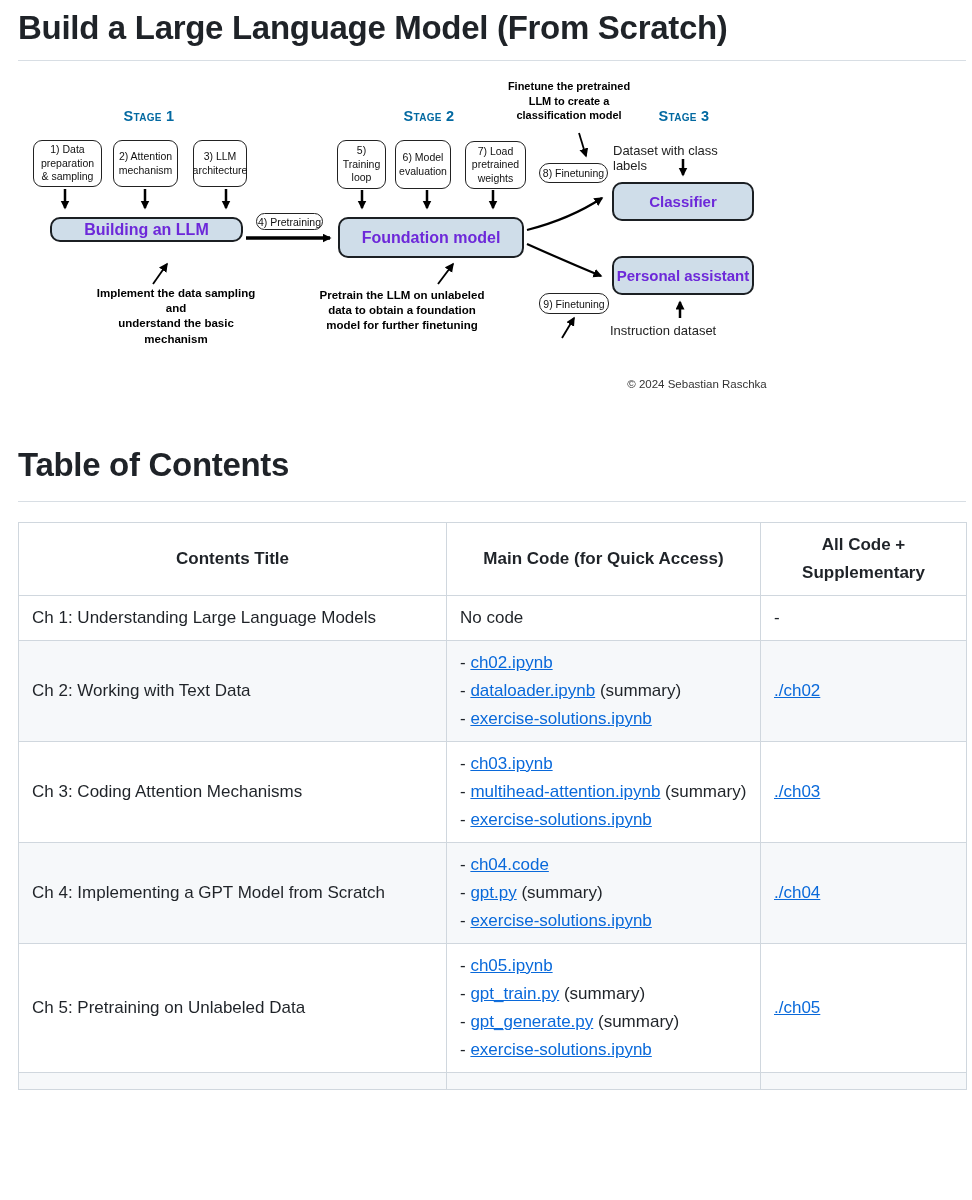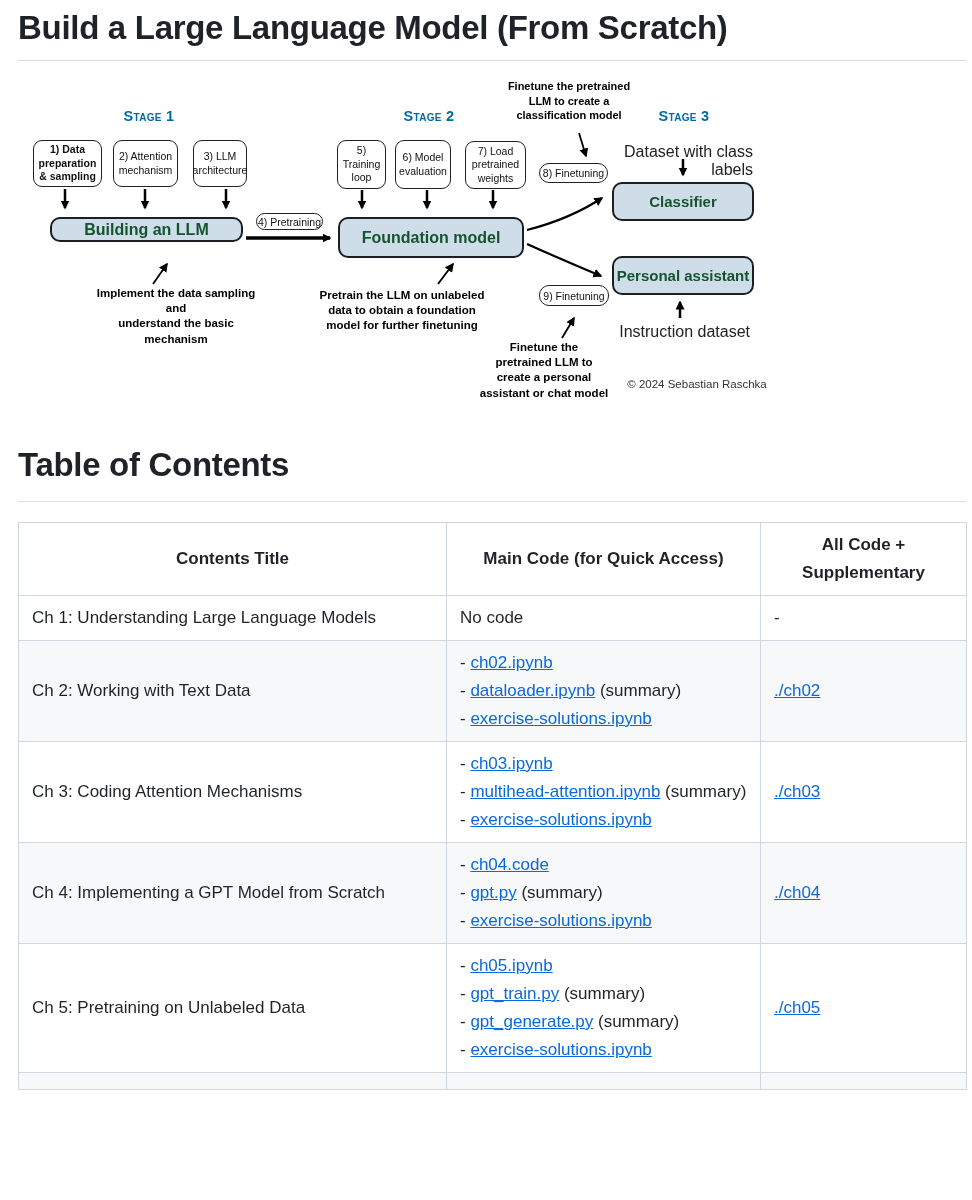--- a/index.html
+++ b/index.html
@@ -14,30 +14,30 @@
   a.lnk { color:#0969da; text-decoration:underline; cursor:pointer; }
 
   
   .dg { position:relative; width:948px; height:332px; margin-top:16px; font-family:"Liberation Sans",sans-serif; }
   .dg svg { position:absolute; left:0; top:0; }
   .stage { position:absolute; width:100px; text-align:center; font-weight:700;
            font-size:14.5px; font-variant:small-caps; letter-spacing:.3px; color:#0369a1; }
   .sbox { position:absolute; background:#fff; border:1.5px solid #222; border-radius:9px;
           display:flex; align-items:center; justify-content:center; text-align:center;
           font-size:10.5px; line-height:1.3; padding:2px; color:#111; }
-  .sbox.b { font-weight:700; }
+  .sbox.b { font-weight:400; }
   .bbox { position:absolute; background:#cfdde9; border:2px solid #1b1f23; border-radius:10px;
           display:flex; align-items:center; justify-content:center; font-weight:700;
-          font-size:16px; color:#14532d; }
+          font-size:16px; color:#6d28d9; }
   .bbox.sm { font-size:15px; }
   .pill { position:absolute; background:#fff; border:1.5px solid #222; border-radius:10px;
           display:flex; align-items:center; justify-content:center; font-size:10.5px; color:#111; }
   .note { position:absolute; font-weight:700; font-size:11.5px; line-height:1.32;
           text-align:center; white-space:pre-line; color:#000; }
-  .lbl  { position:absolute; font-size:16px; text-align:right; white-space:pre-line; color:#222; }
+  .lbl  { position:absolute; font-size:13px; text-align:left; white-space:pre-line; color:#222; }
   .copyright { position:absolute; font-size:11.5px; color:#333; }
 
   
   h1.h2 { font-size:33px; font-weight:700; line-height:40px; margin-top:36px;
           padding-bottom:16px; border-bottom:1px solid #d8dee4; letter-spacing:-0.3px; }
   table.toc { margin-top:20px; border-collapse:collapse; width:948px; font-size:17px;
               line-height:28px; table-layout:fixed; }
   .toc th, .toc td { border:1px solid #d0d7de; padding:8px 13px; }
   .toc th { text-align:center; font-weight:700; }
   .toc tbody tr:nth-child(even) { background:#f6f8fa; }
@@ -95,36 +95,32 @@
 pretrained
 weights</div>
 
     <div class="bbox" style="left:32px;top:140px;width:193px;height:25px">Building an LLM</div>
     <div class="bbox" style="left:320px;top:140px;width:186px;height:41px">Foundation model</div>
     <div class="bbox sm" style="left:594px;top:105px;width:142px;height:39px">Classifier</div>
     <div class="bbox sm" style="left:594px;top:179px;width:142px;height:39px">Personal assistant</div>
 
     <div class="pill" style="left:238px;top:136px;width:67px;height:17px">4) Pretraining</div>
     <div class="pill" style="left:521px;top:86px;width:69px;height:20px">8) Finetuning</div>
-    <div class="pill" style="left:521px;top:208px;width:70px;height:21px">9) Finetuning</div>
+    <div class="pill" style="left:521px;top:216px;width:70px;height:21px">9) Finetuning</div>
 
     <div class="note" style="left:481px;top:2px;width:140px;font-size:11px">Finetune the pretrained
 LLM to create a
 classification model</div>
     <div class="lbl" style="left:595px;top:66px;width:140px">Dataset with class labels</div>
     <div class="lbl" style="left:592px;top:246px;width:140px">Instruction dataset</div>
     <div class="note" style="left:67px;top:209px;width:182px">Implement the data sampling and
 understand the basic mechanism</div>
     <div class="note" style="left:293px;top:211px;width:182px">Pretrain the LLM on unlabeled
 data to obtain a foundation
 model for further finetuning</div>
-    <div class="note" style="left:456px;top:263px;width:140px">Finetune the
-pretrained LLM to
-create a personal
-assistant or chat model</div>
     <div class="copyright" style="left:604px;top:301px;width:150px;text-align:center">© 2024 Sebastian Raschka</div>
   </figure>
 
   <h1 class="h2">Table of Contents</h1>
 
   <table class="toc">
     <colgroup>
       <col style="width:428px">
         <col style="width:314px">
         <col style="width:206px">

